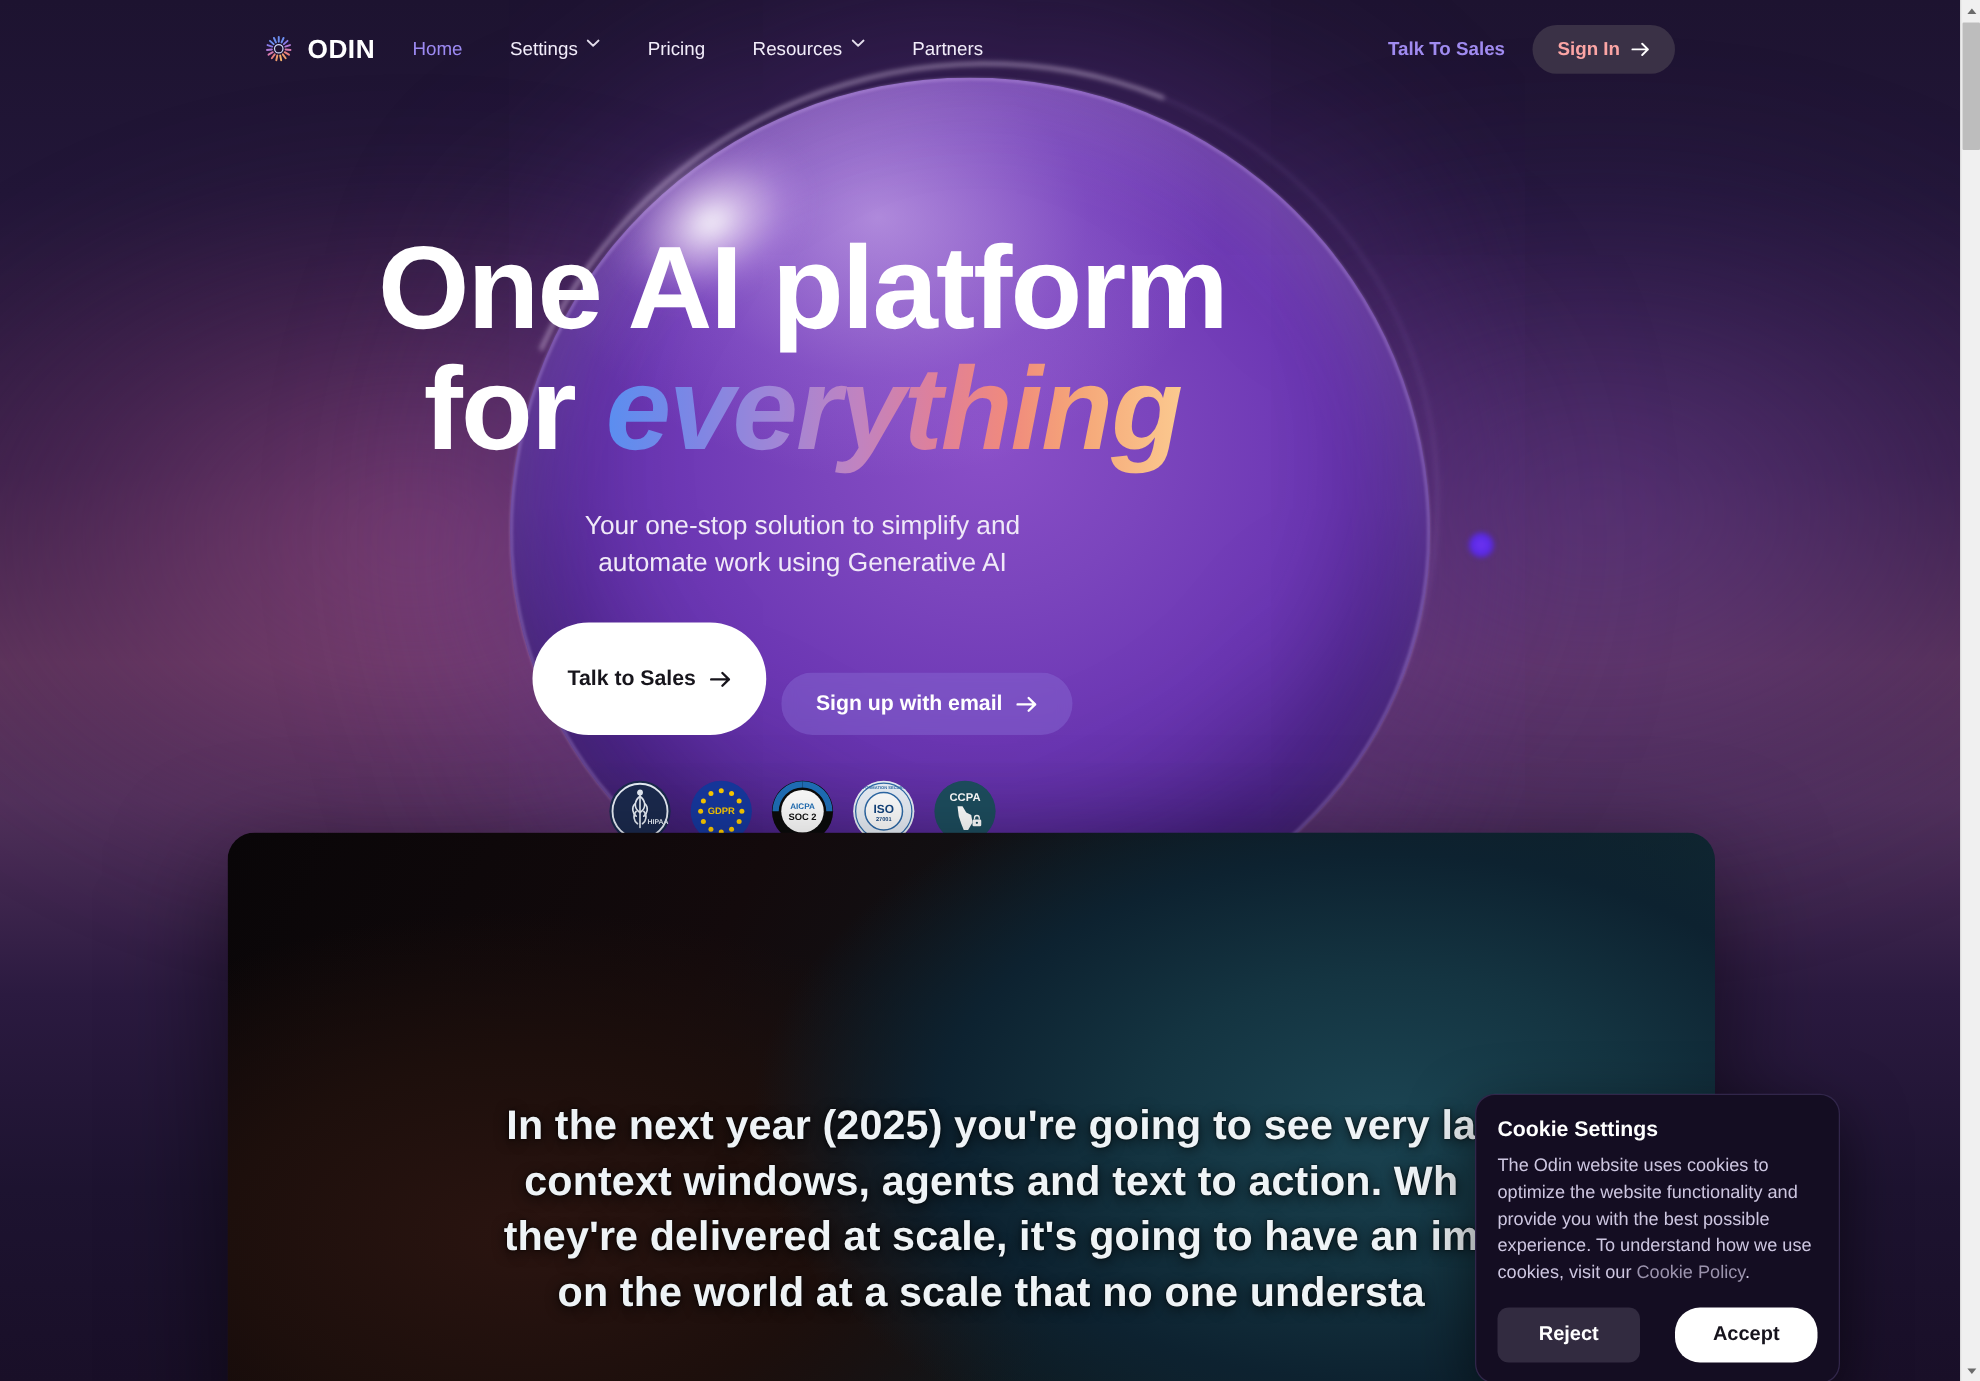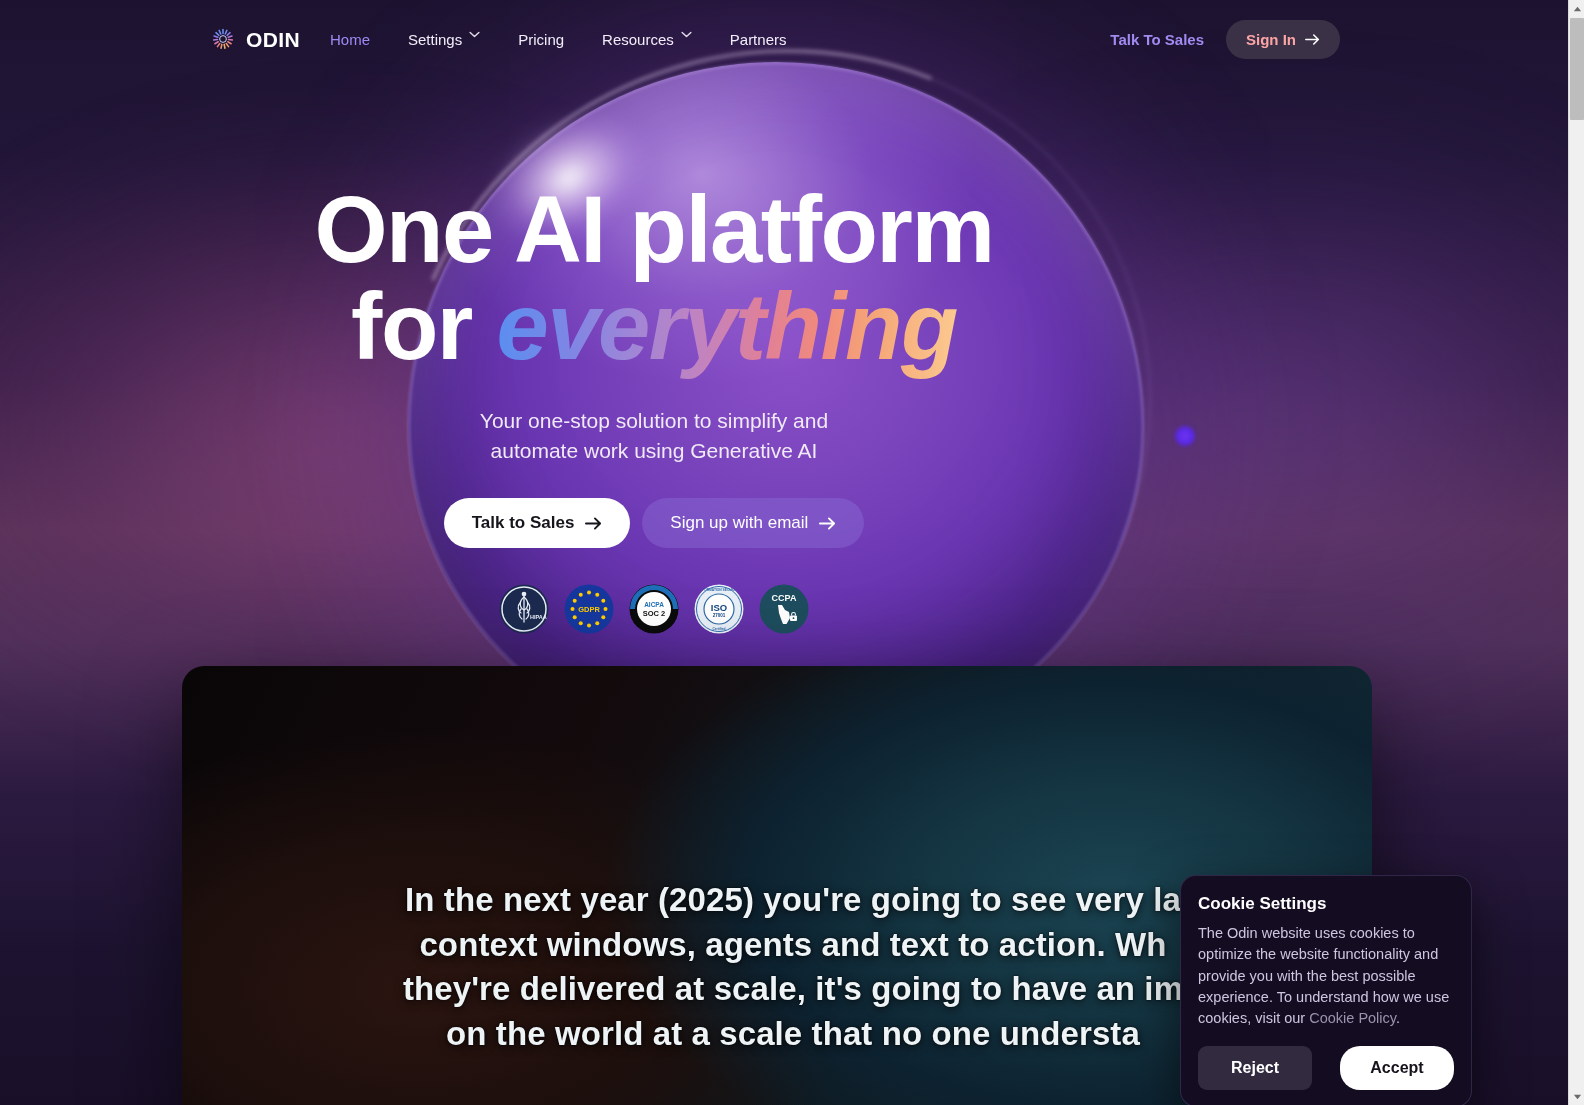--- a/index.html
+++ b/index.html
@@ -177,21 +177,21 @@
     font-size: 15px;
     font-weight: 700;
     cursor: pointer;
     white-space: nowrap;
   }
   .arrow-ico { width: 15px; height: 13px; display: block; }
 
   
   .hero {
     position: absolute;
-    left: 12px; top: 0;
+    left: 0; top: 0;
     width: 1284px;
     z-index: 20;
     text-align: center;
     pointer-events: none;
   }
   .hero-title {
     margin-top: 182px;
     font-size: 94px;
     line-height: 1.03;
     font-weight: 700;
@@ -240,22 +240,23 @@
     font-family: "Liberation Sans", sans-serif;
     font-size: 17px;
     font-weight: 600;
     cursor: pointer;
     white-space: nowrap;
   }
   .btn-light { background: #ffffff; color: #17151c; }
   .btn-ghost {
     background: rgba(139,112,214,0.42);
     color: #ffffff;
-    font-weight: 400;
+    font-weight: 700;
     backdrop-filter: blur(6px);
+    margin-top: 40px;
   }
   .btn .arrow-ico { width: 17px; height: 15px; }
 
   
   .badges {
     margin-top: 36px;
     display: flex;
     justify-content: center;
     align-items: center;
     gap: 15px;

